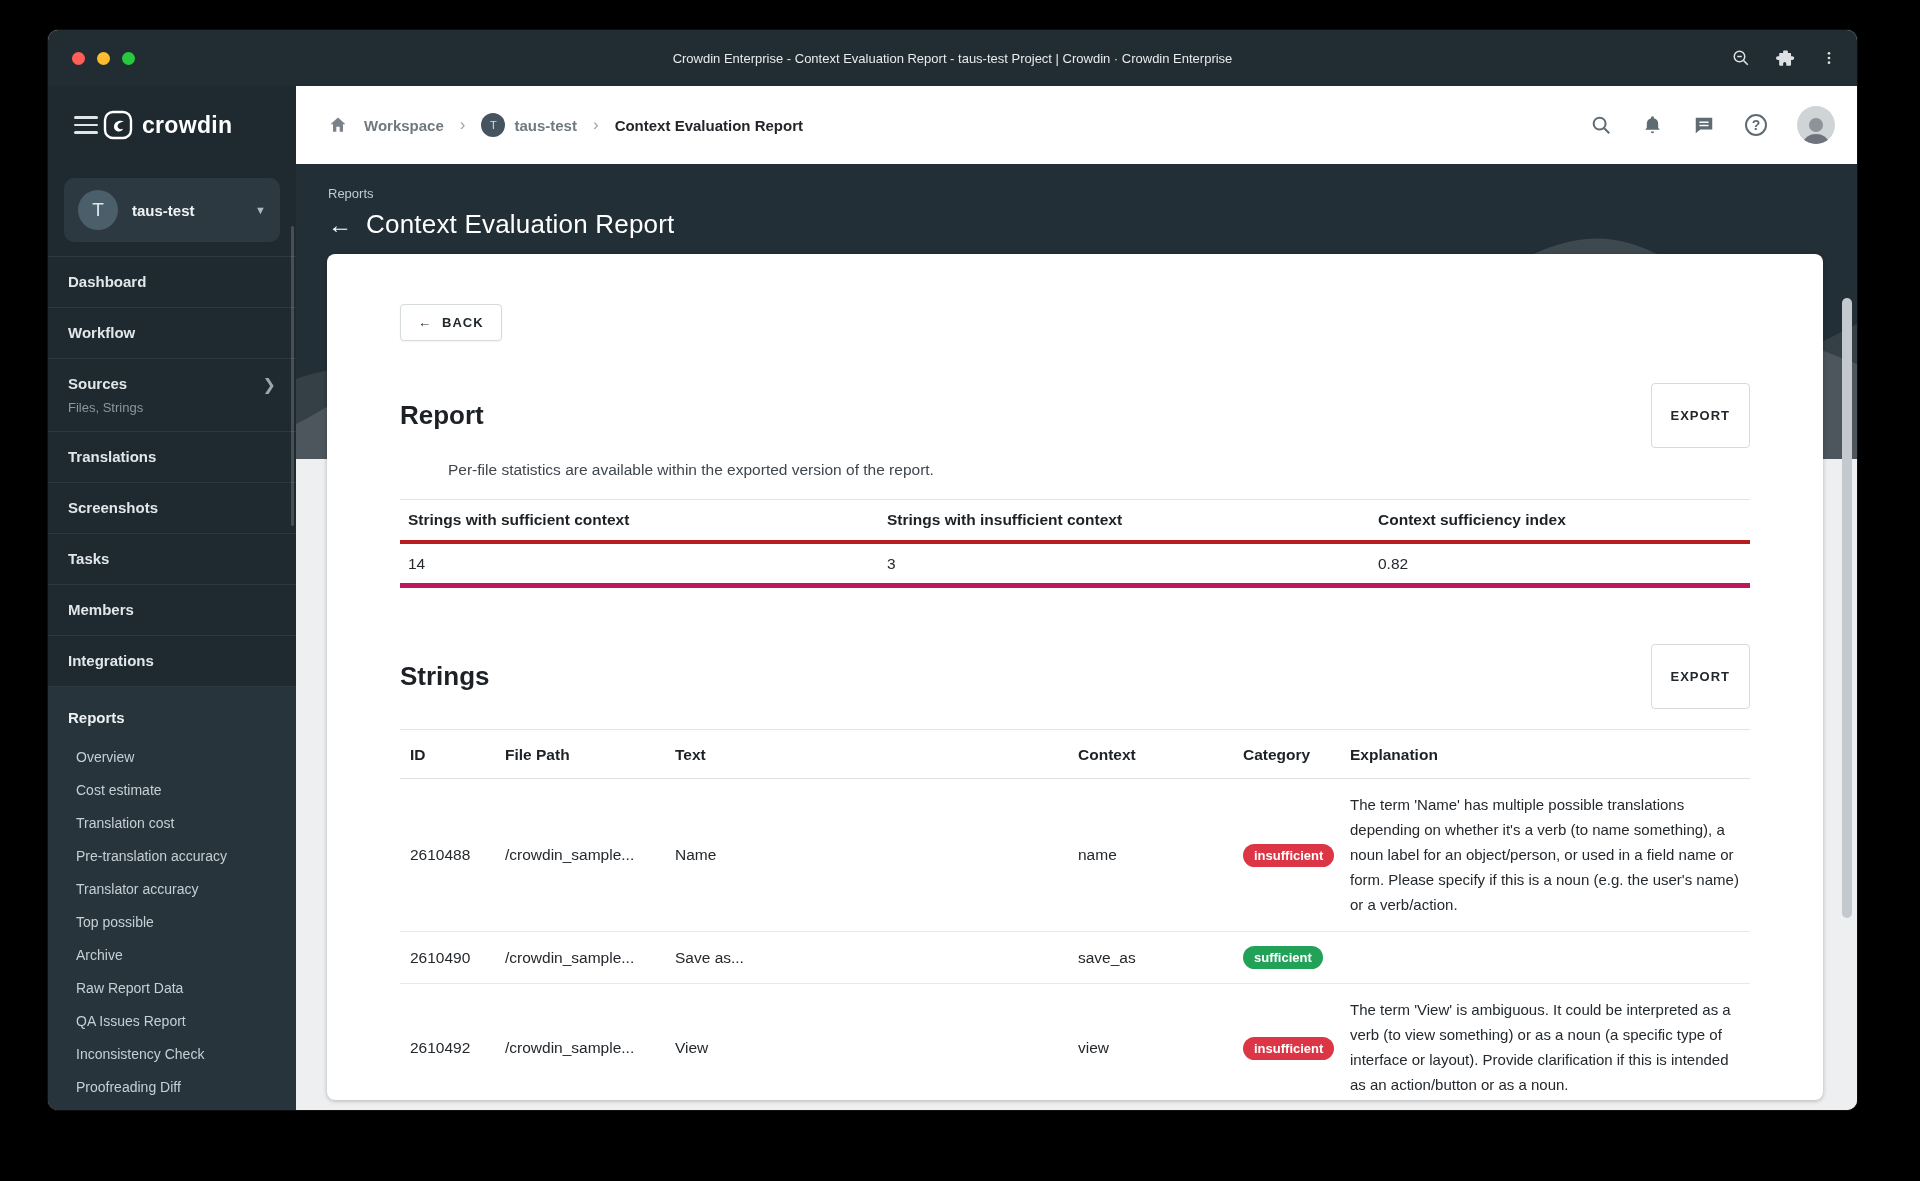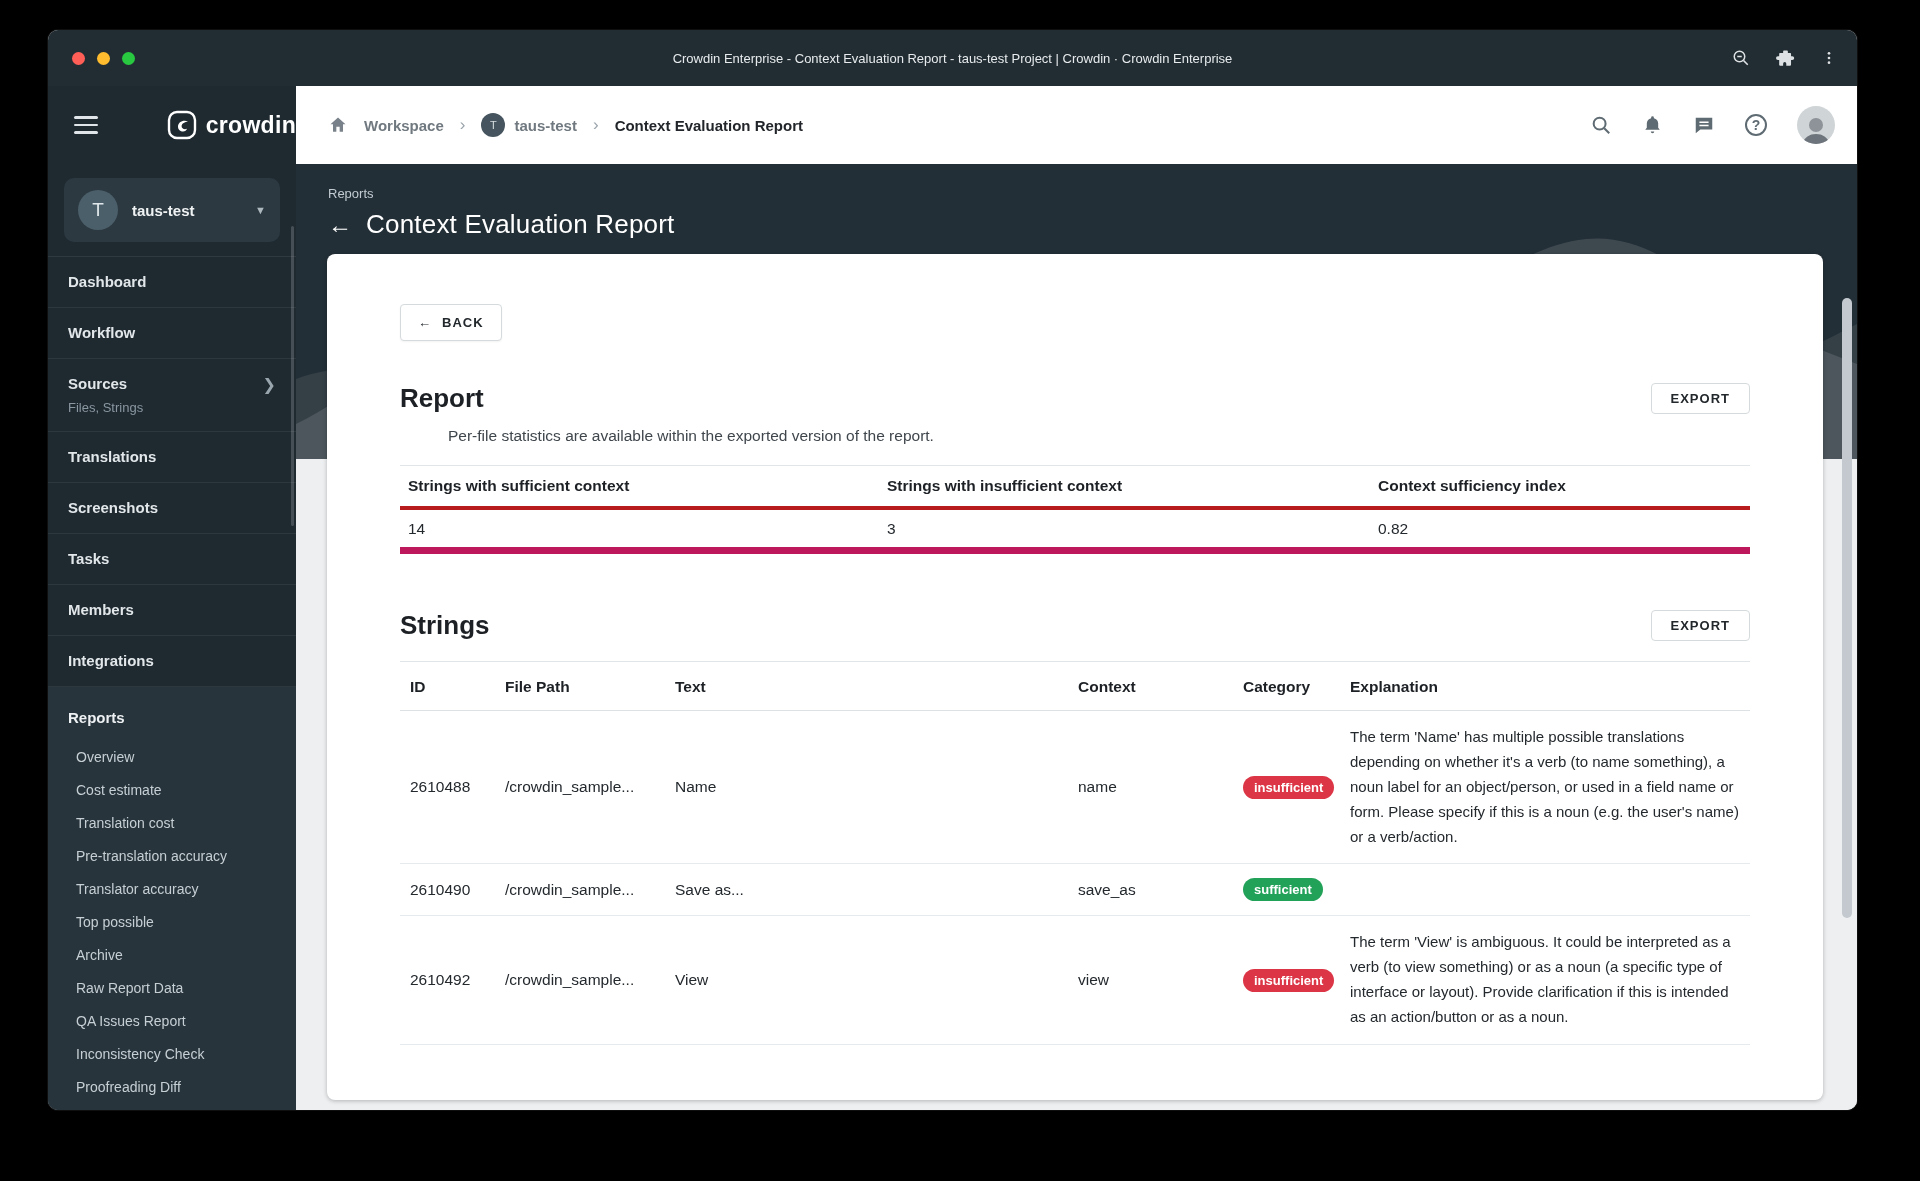--- a/index.html
+++ b/index.html
@@ -16,21 +16,21 @@
   .light.red{background:#ff5f57;} .light.yellow{background:#febc2e;} .light.green{background:#28c840;}
   .chrome-title { position:absolute; left:0; right:0; text-align:center; color:#e7ebed; font-size:13px; pointer-events:none; }
   .chrome-icons { margin-left:auto; display:flex; align-items:center; gap:26px; padding-right:20px; color:#dde1e3; }
   .chrome-icons svg { display:block; }
 
   
   .app { flex:1; display:flex; min-height:0; }
 
   
   .sidebar { width:248px; flex:none; background:#1e2930; display:flex; flex-direction:column; position:relative; }
-  .side-top { height:78px; flex:none; display:flex; align-items:center; gap:28px; padding:0 0 0 26px;justify-content:space-between; }
+  .side-top { height:78px; flex:none; display:flex; align-items:center; gap:5px; padding:0 0 0 26px; }
   .hamburger { width:24px; display:flex; flex-direction:column; gap:5px; cursor:pointer; }
   .hamburger span { height:2.5px; background:#dfe5e8; border-radius:2px; }
   .logo { display:flex; align-items:center; gap:9px; color:#fff; }
   .logo-text { font-size:23px; font-weight:bold; letter-spacing:.3px; }
   .project-wrap { padding:14px 16px; border-bottom:1px solid rgba(255,255,255,.08); }
   .project-card { background:#2d3941; border-radius:10px; height:64px; display:flex; align-items:center; gap:14px; padding:0 14px; cursor:pointer; }
   .avatar-circle { width:40px; height:40px; border-radius:50%; background:#4b5f6a; color:#dfe7ea; display:flex; align-items:center; justify-content:center; font-size:19px; flex:none; }
   .project-name { color:#f0f3f4; font-size:15px; font-weight:bold; flex:1; }
   .caret { color:#aeb9bf; font-size:11px; }
   .nav { }
@@ -67,31 +67,31 @@
   .back-arrow { font-size:24px; cursor:pointer; line-height:1; }
   .page-title { font-size:26px; font-weight:500; letter-spacing:.2px; }
 
   .card { position:relative; z-index:2; margin:14px 34px 0 31px; background:#fff; border-radius:8px;
           height:calc(100% - 100px); box-shadow:0 1px 4px rgba(0,0,0,.25); padding:0 73px; overflow:hidden; }
 
   .btn { display:inline-flex; align-items:center; gap:10px; background:#fff; border:1px solid #d5dadd; border-radius:4px;
          color:#23282c; font-size:13px; font-weight:bold; letter-spacing:1px; cursor:pointer;
          font-family:"Liberation Sans","DejaVu Sans",sans-serif; }
   .btn-back { margin-top:50px; padding:10px 17px; box-shadow:0 1px 2px rgba(0,0,0,.05); }
-  .btn-export { padding:7px 19px; }
+  .btn-export { padding:24px 19px; }
 
   .section-head { display:flex; align-items:center; justify-content:space-between; margin-top:42px; }
   .h2 { font-size:26px; font-weight:bold; color:#1d2125; }
   .section-sub { margin-top:13px; font-size:15.5px; color:#3f464c;margin-left:48px; }
   .rule { height:1px; background:#e1e5e8; margin-top:20px; }
 
   
   .stats-head, .stats-row { display:grid; grid-template-columns:479px 491px 1fr; padding:0 0 0 8px; align-items:center; }
   .stats-head { height:44px; font-size:15.5px; font-weight:bold; color:#1d2125; border-bottom:4px solid #b91c1c; }
-  .stats-row { height:44px; font-size:15.5px; color:#24292e; border-bottom:7px solid #be185d; }
+  .stats-row { height:44px; font-size:15.5px; color:#24292e; border-bottom:5px solid #be185d; }
 
   
   .str-head { display:grid; grid-template-columns:95px 170px 403px 165px 107px 1fr; padding:16px 0 14px 10px;
               font-size:15.5px; font-weight:bold; color:#1d2125; border-bottom:1px solid #dde1e4; }
   .str-row { display:grid; grid-template-columns:95px 170px 403px 165px 107px 1fr; padding:14px 0 14px 10px;
              align-items:center; font-size:15.5px; color:#24292e; border-bottom:1px solid #e7eaec; }
   .expl { font-size:15px; line-height:1.66; color:#24292e; padding-right:4px; }
   .badge { display:inline-block; color:#fff; font-size:13px; font-weight:bold; padding:4px 11px; border-radius:13px; }
   .badge.insufficient { background:#dc3545; }
   .badge.sufficient { background:#22a159; }

